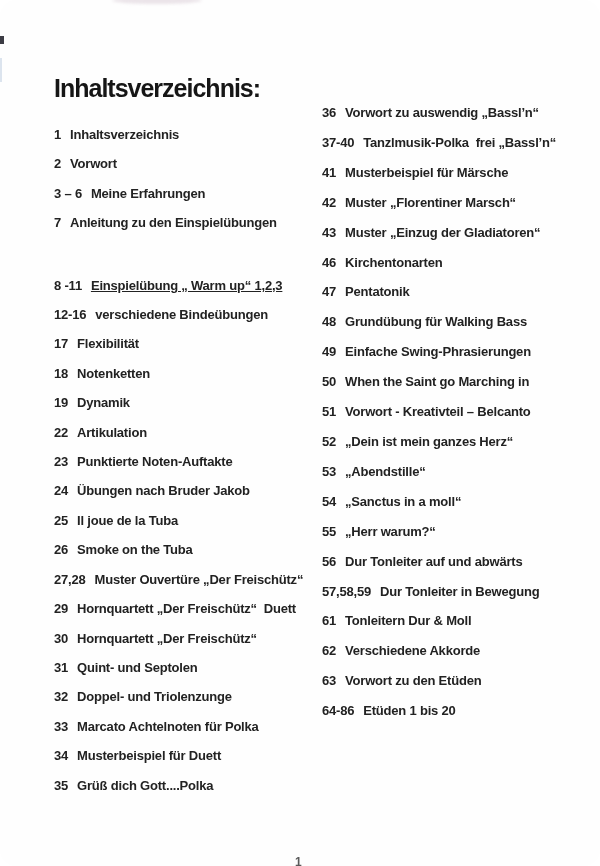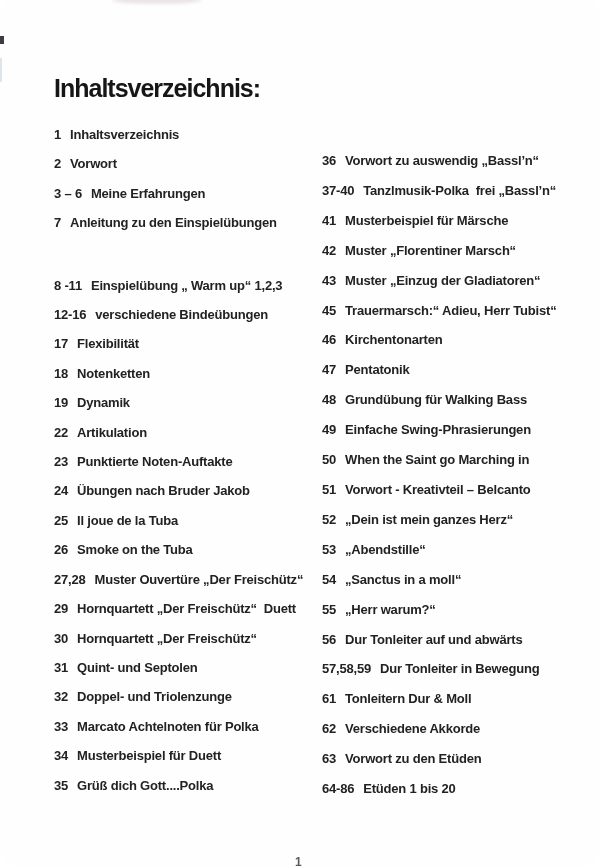--- a/index.html
+++ b/index.html
@@ -24,25 +24,25 @@
     color: #161616;
   }
   .col {
     position: absolute;
     font-size: 13px;
     font-weight: 700;
     letter-spacing: -0.2px;
     color: #222222;
   }
   .col-left  { left: 54px;  top: 120px; }
-  .col-right { left: 322px; top: 98px; margin-top: 48px;  }
+  .col-right { left: 322px; top: 98px;  }
   .toc-entry { white-space: pre; line-height: 29.4px; }
   .col-right .toc-entry { line-height: 29.9px; }
   
-  .col-left div.toc-entry:nth-of-type(5) { margin-top: 33px; }
+  .col-left div.toc-entry:nth-of-type(5) { margin-top: 33px; text-decoration: underline; }
   .toc-num { display: inline-block; margin-right: 9px; }
   .footer-page-num {
     position: absolute;
     left: 295px;
     top: 855px;
     font-size: 12px;
     font-weight: 700;
     color: #5a5a5a;
   }
   
@@ -132,21 +132,20 @@
 
       <div class="toc-entry"><span class="toc-num">37-40</span><span class="toc-label">Tanzlmusik-Polka  frei „Bassl’n“</span></div>
 
       <div class="toc-entry"><span class="toc-num">41</span><span class="toc-label">Musterbeispiel für Märsche</span></div>
 
       <div class="toc-entry"><span class="toc-num">42</span><span class="toc-label">Muster „Florentiner Marsch“</span></div>
 
       <div class="toc-entry"><span class="toc-num">43</span><span class="toc-label">Muster „Einzug der Gladiatoren“</span></div>
 
 
-      <div class="toc-entry"><span class="toc-num">45</span><span class="toc-label">Trauermarsch:“ Adieu, Herr Tubist“</span></div>
 
       <div class="toc-entry"><span class="toc-num">46</span><span class="toc-label">Kirchentonarten</span></div>
 
       <div class="toc-entry"><span class="toc-num">47</span><span class="toc-label">Pentatonik</span></div>
 
       <div class="toc-entry"><span class="toc-num">48</span><span class="toc-label">Grundübung für Walking Bass</span></div>
 
       <div class="toc-entry"><span class="toc-num">49</span><span class="toc-label">Einfache Swing-Phrasierungen</span></div>
 
       <div class="toc-entry"><span class="toc-num">50</span><span class="toc-label">When the Saint go Marching in</span></div>

